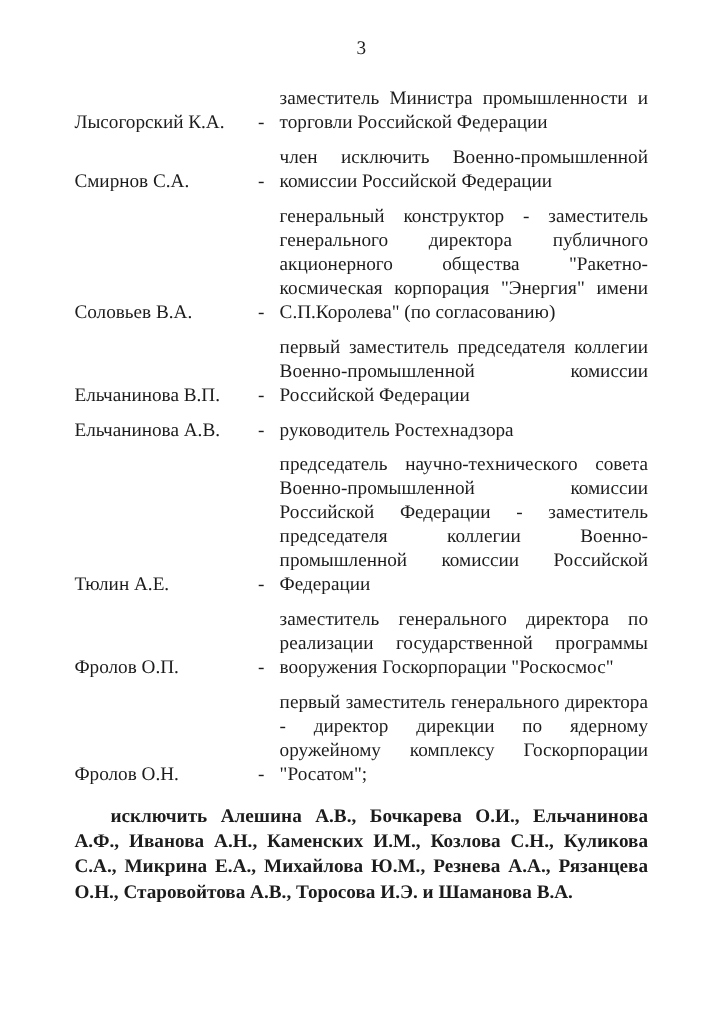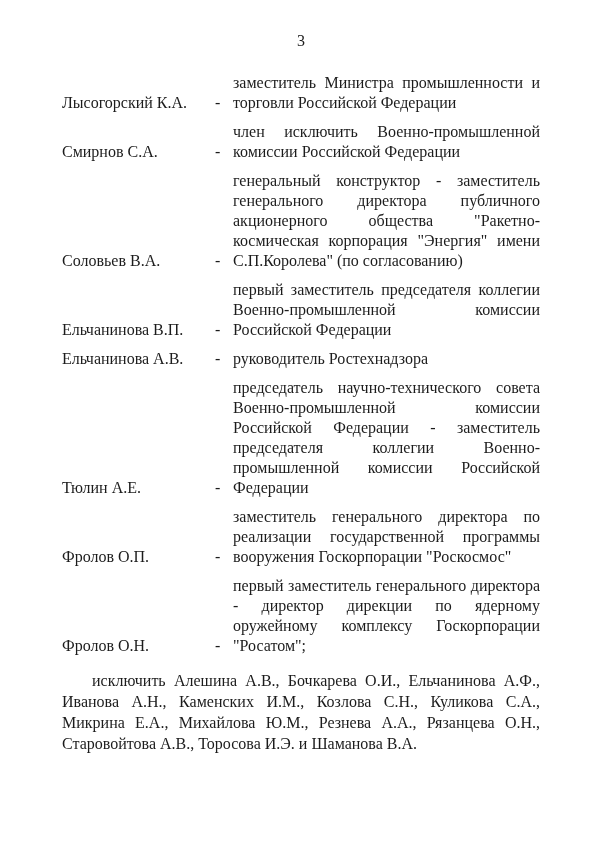--- a/index.html
+++ b/index.html
@@ -47,20 +47,21 @@
   }
   .entry-pos {
     flex: 1 1 auto;
     text-align: justify;
   }
   .closing {
     margin: 14px 0 0 0;
     line-height: 21px;
     text-align: justify;
     text-indent: 30px;
+    font-weight: bold;
   }
 </style>
 </head>
 <body>
 
 <div class="page">
   <div class="page-number">3</div>
 
   <div class="entries">
   <div class="entry">

